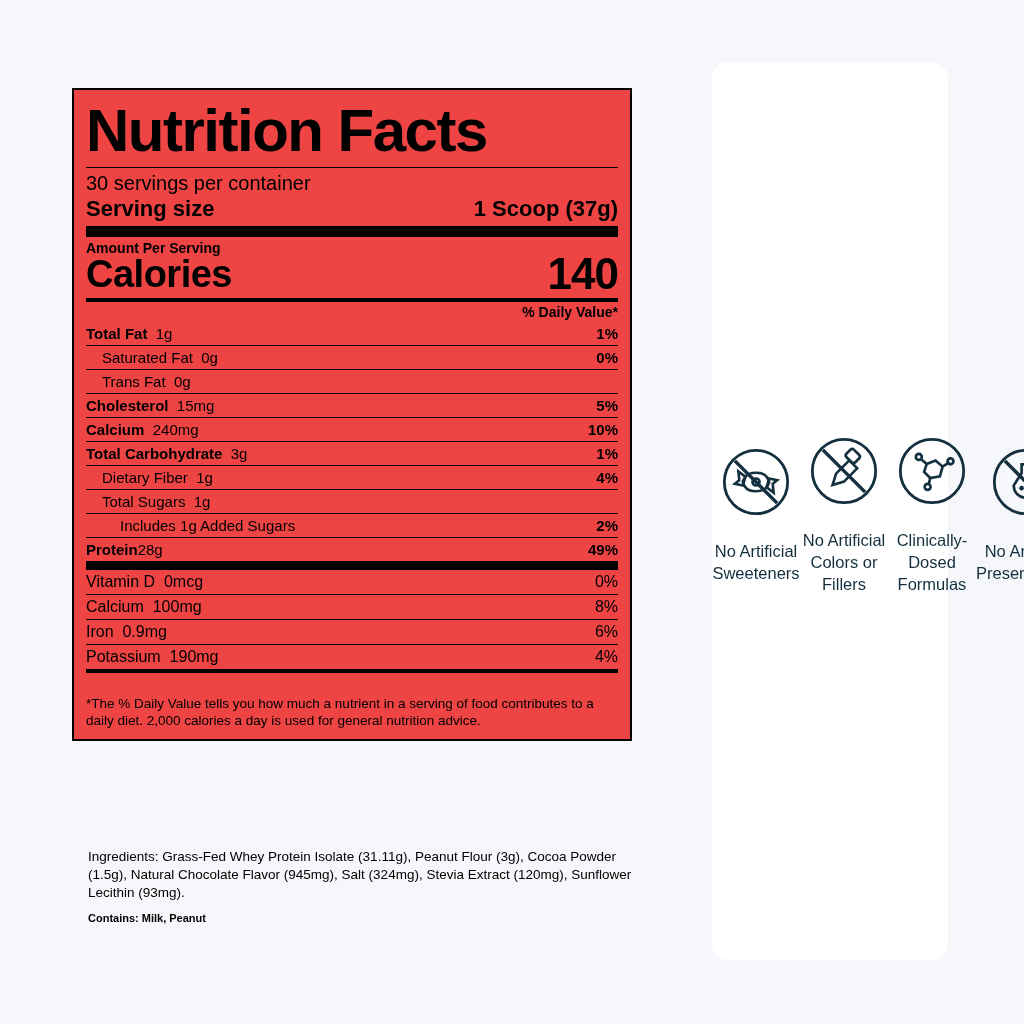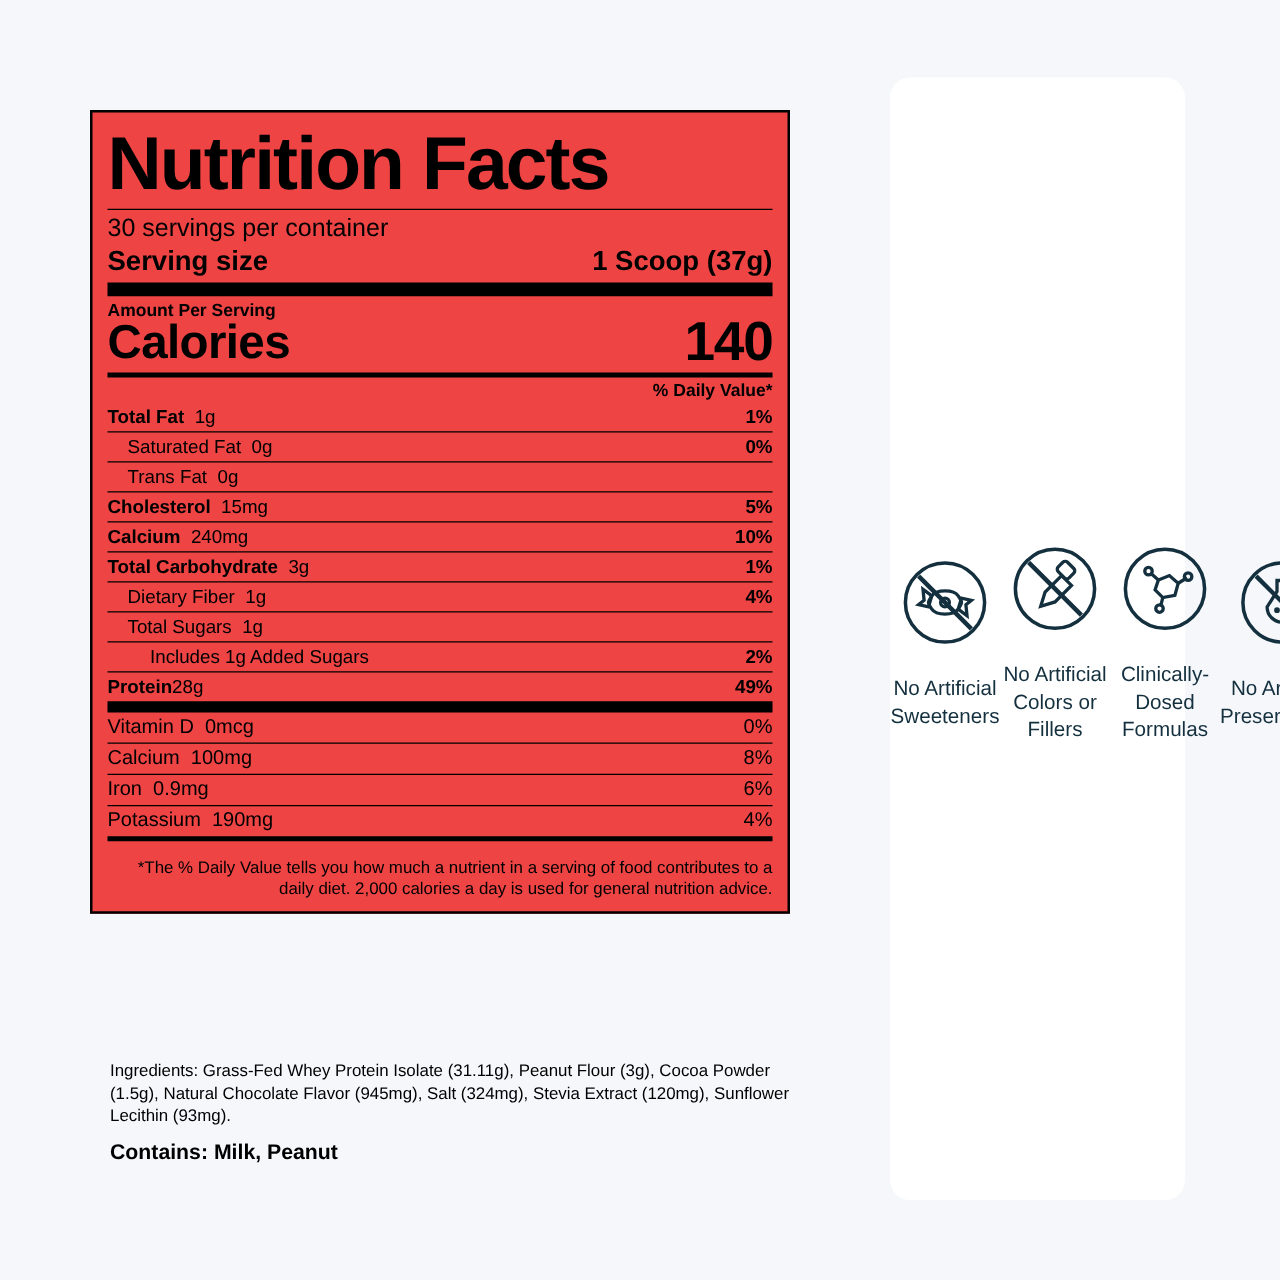--- a/index.html
+++ b/index.html
@@ -108,35 +108,34 @@
     justify-content: space-between;
     align-items: baseline;
     font-size: 16px;
     padding: 3px 0;
     border-top: 1px solid #000;
   }
   .vit-row .right { font-weight: normal; }
   .footnote {
     font-size: 13.5px;
     line-height: 1.28;
-    padding: 12px 0 4px 0;
-    text-align: right;
+    padding: 22px 0 4px 0;
   }
   .ingredients {
     position: absolute;
     left: 88px;
     top: 848px;
     width: 560px;
     font-size: 13.5px;
     line-height: 1.32;
   }
   .contains {
     font-weight: bold;
     margin-top: 10px;
-    font-size: 17px;
+    font-size: 11px;
   }
 
   
   .badge-card {
     position: absolute;
     left: 712px;
     top: 62px;
     width: 236px;
     height: 898px;
     background: #ffffff;

